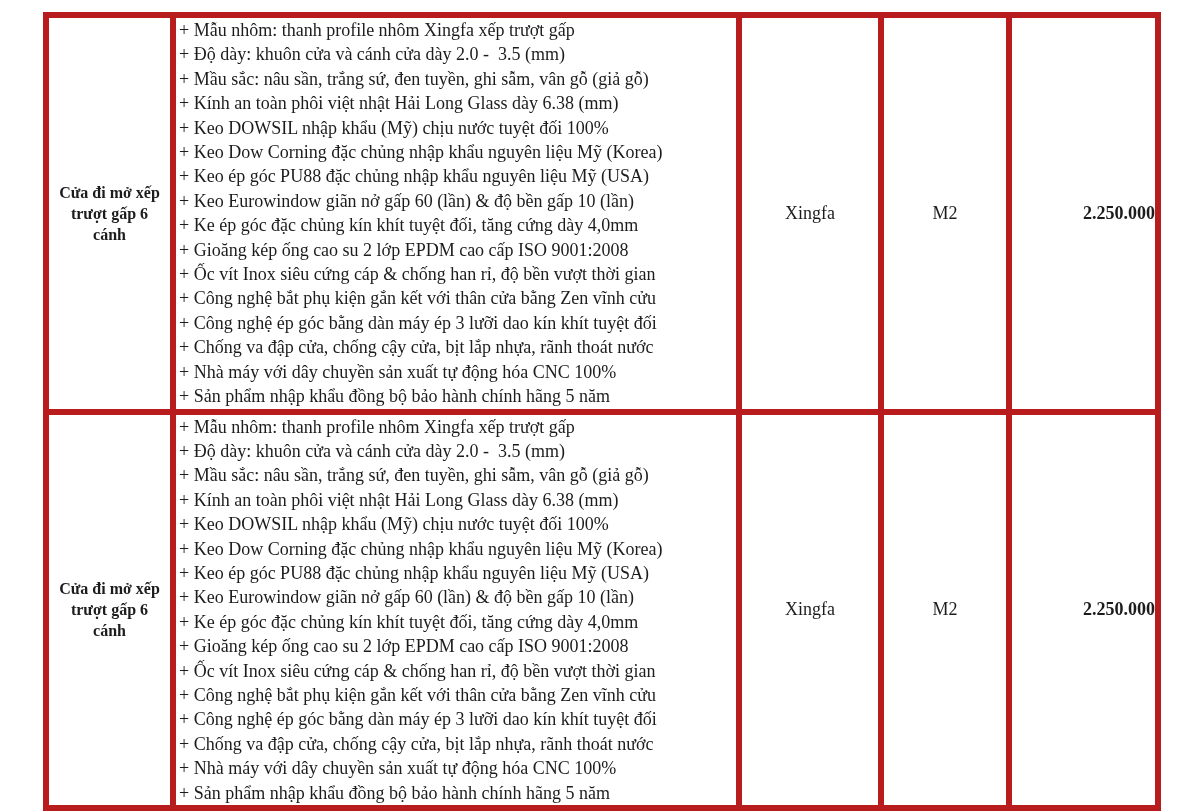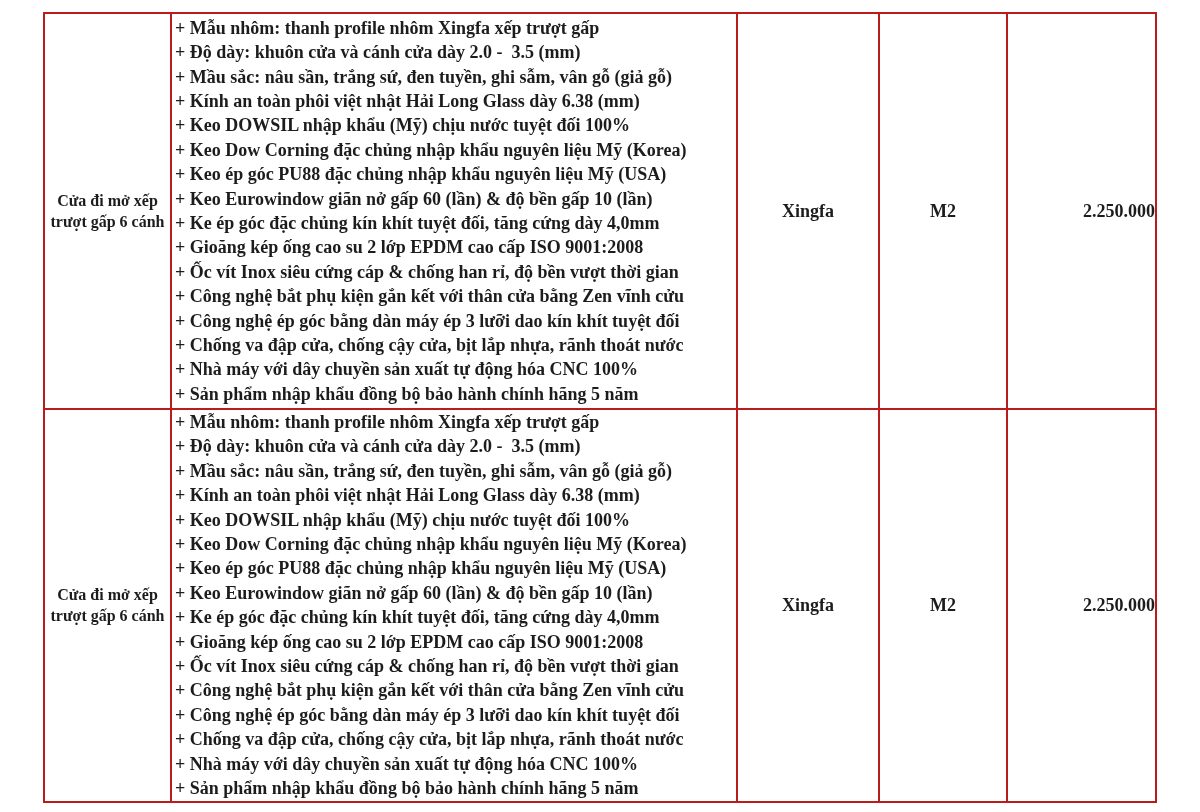--- a/index.html
+++ b/index.html
@@ -19,25 +19,24 @@
     background: #ffffff;
   }
   .price-table {
     position: absolute;
     left: 43px;
     top: 12px;
     border-collapse: collapse;
     table-layout: fixed;
   }
   .price-table td {
-    border: 2px solid #b91c1c;
+    border: 6px solid #b91c1c;
     vertical-align: middle;
     padding: 0;
     overflow: hidden;
-    font-weight: bold;
   }
   tr.product-row-0 { height: 396px; }
   tr.product-row-1 { height: 392px; }
 
   .product-name {
     text-align: center;
     font-weight: bold;
     font-size: 16px;
     line-height: 21px;
     padding: 0 5px !important;

